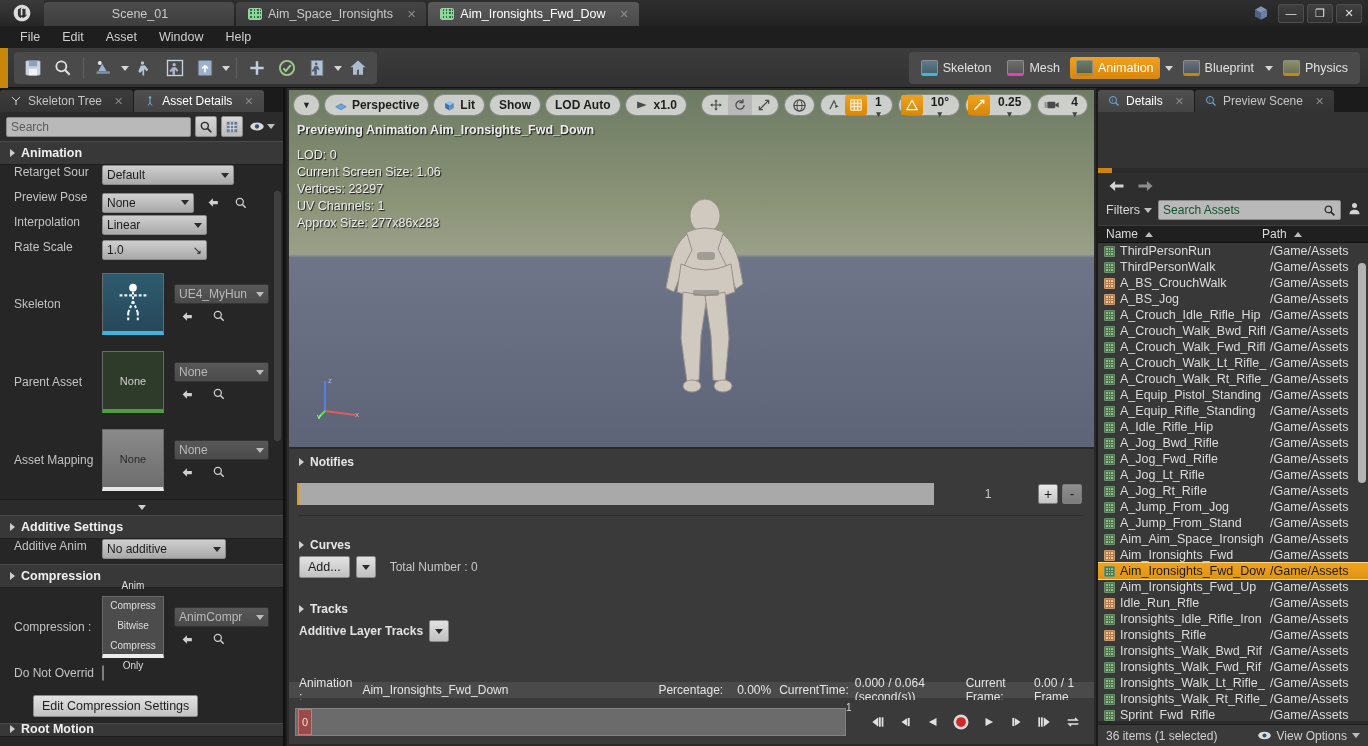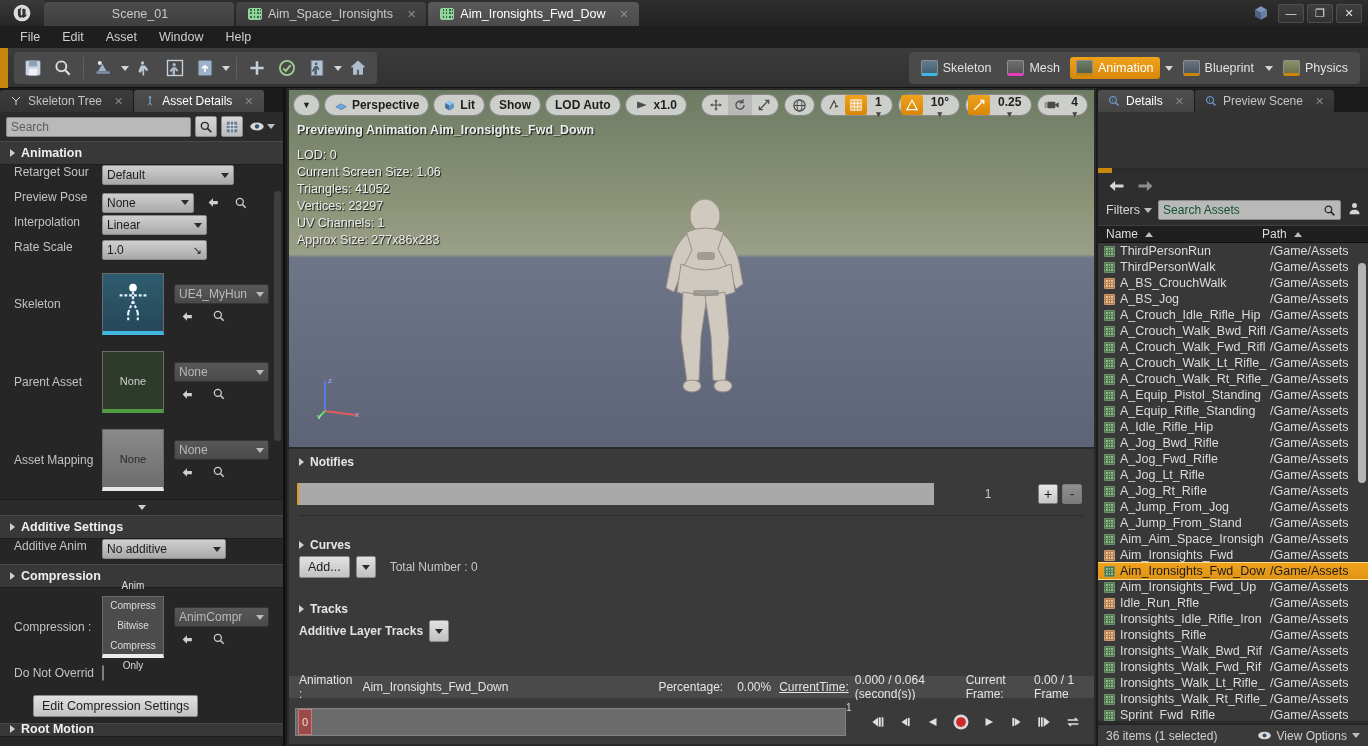--- a/index.html
+++ b/index.html
@@ -180,21 +180,21 @@
   .notify-right { display:flex; align-items:center; gap:4px; margin: 0 12px 0 8px; }
   .notify-count { width: 92px; text-align:center; color:#c9c9c9; font-size:12px; }
   .plusminus { width:20px; height:20px; display:flex; align-items:center; justify-content:center;
                border:1px solid #7c7c7c; border-radius:2px; font-size:14px; color:#1d1d1d; }
   .pm-plus { background: linear-gradient(#e8e8e8,#c6c6c6); }
   .pm-minus { background: linear-gradient(#8f8f8f,#7b7b7b); color:#2a2a2a; }
   .divline { height:1px; background:#2d2d2d; margin: 0 10px; }
   .curves-row { display:flex; align-items:center; gap:6px; padding-left: 10px; }
   .dd-sq { width: 20px; height: 22px; background: linear-gradient(#e2e2e2,#c0c0c0); border:1px solid #8a8a8a;
            border-radius:2px; display:flex; align-items:center; justify-content:center; }
-  .anim-status { position:absolute; left:0; bottom: 46px; width:805px; height: 22px; background:#4a4a4a;
+  .anim-status { position:absolute; left:0; bottom: 46px; width:805px; height: 16px; background:#4a4a4a;
                  display:flex; align-items:center; color:#e4e4e4; font-size:12px; }
   .scrub-wrap { position:absolute; left:0; bottom:0; width: 805px; height: 44px; background:#3a3a3a; display:flex; align-items:center; }
   .scrub { position:relative; margin-left: 6px; height: 28px; flex: 1; background:#6b6b6b; border:1px solid #828282; }
   .scrub-head { position:absolute; left:2px; top:0; width: 14px; height: 26px; background:#9b4a4a; border:1px solid #c77;
                 color:#f0dada; font-size:11px; display:flex; align-items:center; justify-content:center; }
   .scrub-end { width: 10px; color:#d6d6d6; font-size:10px; align-self:flex-start; margin-top:2px;}
   .transport { display:flex; align-items:center; gap:10px; padding: 0 12px; }
   .tp { width:18px; height:18px; display:flex; align-items:center; justify-content:center; }
 
   
@@ -756,21 +756,20 @@
             <span>4</span>
             <span class="vp-sub">▾</span>
           </div>
         </div>
       </div>
 
       <div class="vp-info">
         <div class="hdr">Previewing Animation Aim_Ironsights_Fwd_Down</div>
         <div>LOD: 0</div>
         <div>Current Screen Size: 1.06</div>
-        <div>Triangles: 41052</div>
         <div>Vertices: 23297</div>
         <div>UV Channels: 1</div>
         <div>Approx Size: 277x86x283</div>
       </div>
 
       <div class="mannequin">
         <svg width="120" height="230" viewBox="0 0 120 230">
           <g fill="#cfc9c0" stroke="#9a9089" stroke-width="1">
             <ellipse cx="58" cy="22" rx="15" ry="17"></ellipse>
             <path d="M40 38 q18 -8 36 0 l6 34 q-24 10 -48 0z"></path>
@@ -838,21 +837,21 @@
         <span class="dd-sq">
             <span class="caret-dk"></span>
           </span>
       </div>
 
       <div class="anim-status">
         <span style="margin-left:10px;">Animation :</span>
         <span style="margin-left:10px;">Aim_Ironsights_Fwd_Down</span>
         <span style="margin-left:150px;">Percentage:</span>
         <span style="margin-left:14px;">0.00%</span>
-        <span style="margin-left:8px;text-decoration:underline;">CurrentTime:</span>
+        <span style="margin-left:8px;">CurrentTime:</span>
         <span style="margin-left:6px;">0.000 / 0.064 (second(s))</span>
         <span style="margin-left:8px;">Current Frame:</span>
         <span style="margin-left:6px;">0.00 / 1 Frame</span>
       </div>
 
       <div class="scrub-wrap">
         <div class="scrub">
           <div class="scrub-head">0</div>
         </div>
         <div class="scrub-end">1</div>

